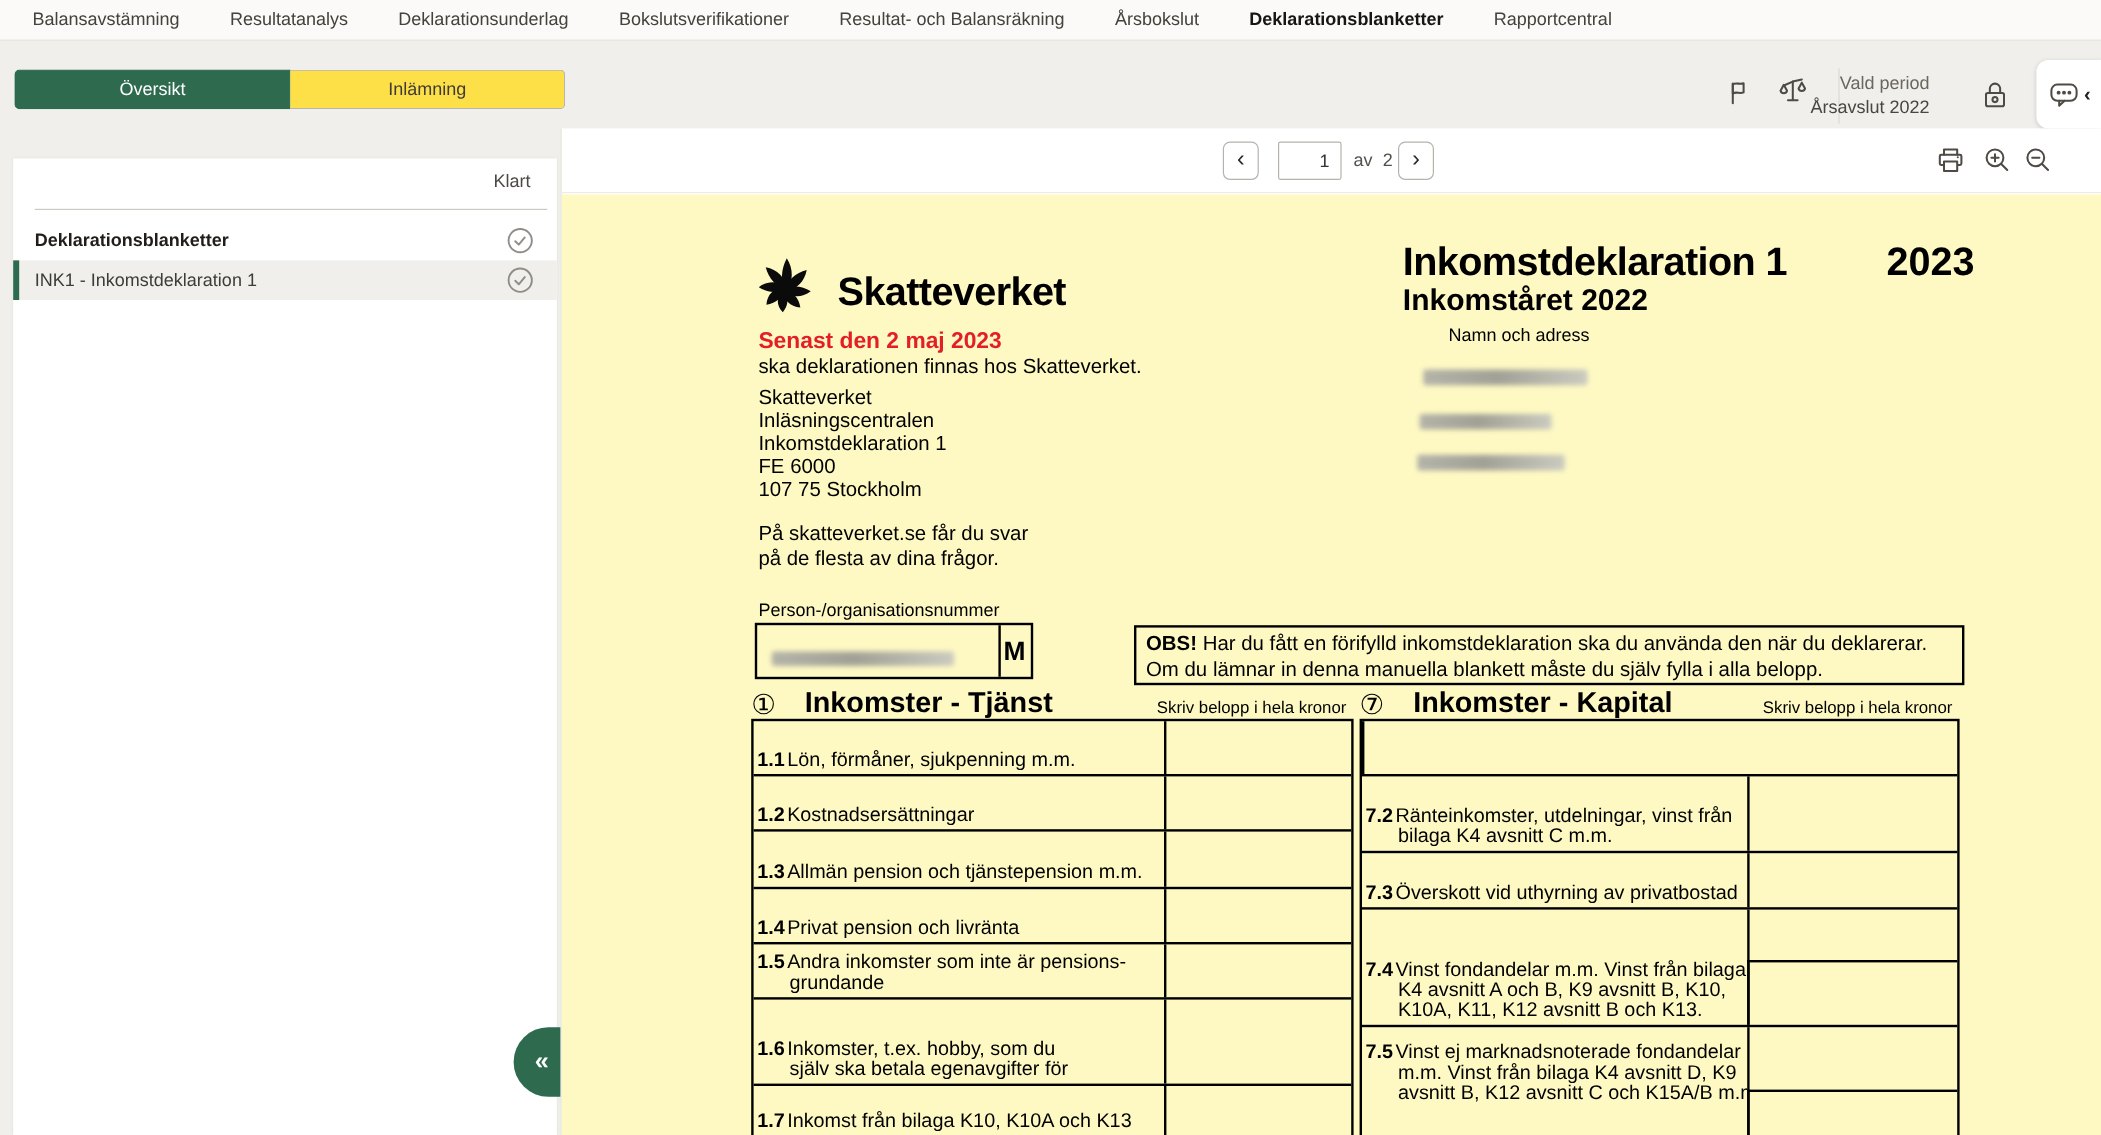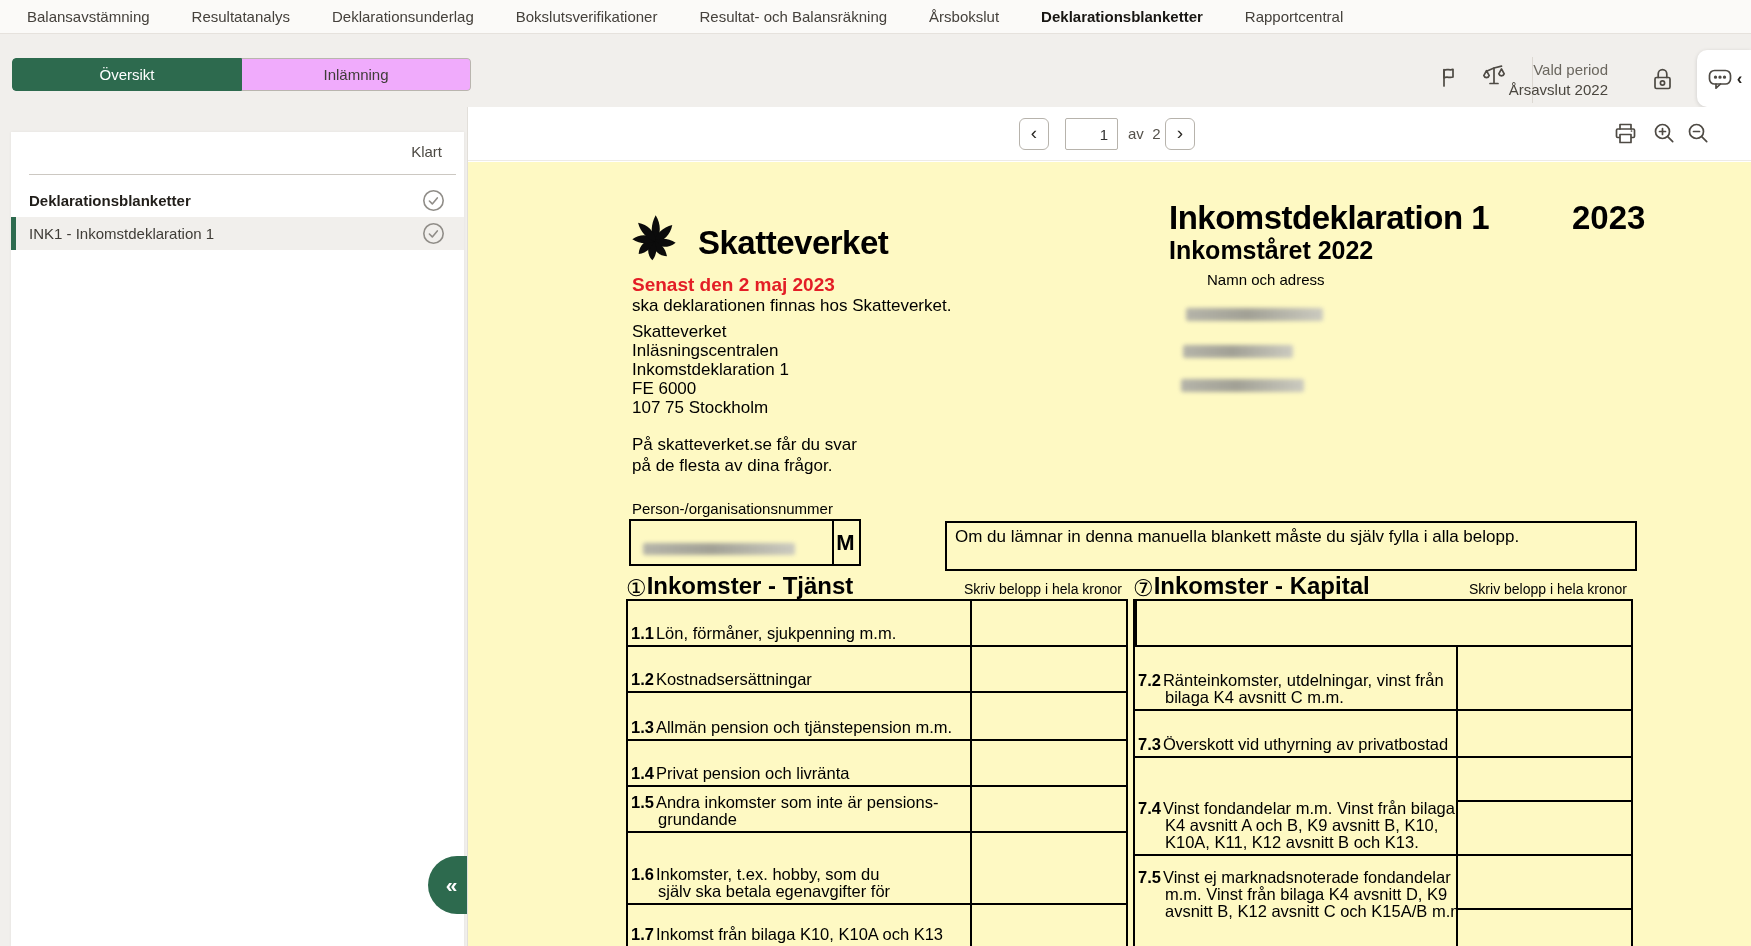--- a/index.html
+++ b/index.html
@@ -11,21 +11,21 @@
   .topnav { position:absolute; top:0; left:0; right:0; height:34px; background:#fbfaf8;
             border-bottom:1px solid #e6e2dd; display:flex; align-items:center; gap:42px; padding-left:27px; }
   .topnav .nav-item { font-size:15px; color:#45413c; cursor:pointer; white-space:nowrap; }
   .topnav .nav-item.active { font-weight:bold; color:#181613; }
 
   
   .seg { position:absolute; left:12px; top:58px; width:459px; height:33px; display:flex;
          border-radius:4px; overflow:hidden; }
   .seg .seg-btn { flex:1; display:flex; align-items:center; justify-content:center; font-size:15px; cursor:pointer; }
   .seg .seg-on  { background:#2d6a4e; color:#fff; border:1px solid #2d6a4e; border-radius:4px 0 0 4px; }
-  .seg .seg-off { background:#f0abfc; color:#3f3c38; border:1px solid #b9b5ae; border-left:none; border-radius:0 4px 4px 0;text-align:right; }
+  .seg .seg-off { background:#fde047; color:#3f3c38; border:1px solid #b9b5ae; border-left:none; border-radius:0 4px 4px 0;text-align:right; }
 
   .tb-icon { position:absolute; width:26px; height:26px; cursor:pointer; }
   .tb-icon svg { width:100%; height:100%; }
   .flag-btn  { left:1437px; top:64px; }
   .scales-btn{ left:1481px; top:63px; }
   .v-div { position:absolute; left:1532px; top:57px; height:46px; width:1px; background:#dcd8d2; }
   .period { position:absolute; left:1506px; top:60px; width:102px; text-align:right; cursor:pointer; }
   .period .p1 { font-size:15px; color:#6b675f; line-height:20px; }
   .period .p2 { font-size:15px; color:#4a463f; line-height:20px; }
   .lock-wrap { position:absolute; left:1650px; top:66px; width:25px; height:27px; }
@@ -97,21 +97,21 @@
   .f-nal { position:absolute; left:739px; top:109px; font-size:15px; color:#000; }
   .nb1 { position:absolute; left:718px; top:146px; width:137px; height:13px; }
   .nb2 { position:absolute; left:715px; top:183px; width:110px; height:13px; }
   .nb3 { position:absolute; left:713px; top:217px; width:123px; height:13px; }
   .obs { position:absolute; left:477px; top:359px; width:692px; height:50px; border:2px solid #000;
          padding:3px 8px; font-size:17px; line-height:21px; color:#000; }
 
   
   .sec-head { position:absolute; top:410px; height:26px; }
   .sec-head .badge { font-size:23px; color:#000; vertical-align:-2px; }
-  .sec-head .stitle { font-size:24px; font-weight:bold; color:#000; margin-left:0; }
+  .sec-head .stitle { font-size:24px; font-weight:bold; color:#000; margin-left:24px; }
   .sec-head .hint { position:absolute; right:2px; bottom:1px; font-size:14px; color:#000; }
   .sh1 { left:158px; width:498px; }
   .sh7 { left:665px; width:496px; }
 
   .ftable { position:absolute; top:437px; border:2px solid #000; }
   .ft1 { left:158px; width:502px; height:378px; }
   .ft7 { left:665px; width:500px; height:378px; }
   .frow { display:flex; border-bottom:2px solid #000; }
   .frow:last-child { border-bottom:none; }
   .flabel { display:flex; flex-direction:column; justify-content:flex-end; padding:0 0 3px 3px;
@@ -292,20 +292,21 @@
       </div>
 
       <div class="f-title">Inkomstdeklaration 1</div>
       <div class="f-year">2023</div>
       <div class="f-incyear">Inkomståret 2022</div>
       <div class="f-nal">Namn och adress</div>
       <div class="blur-bar nb1"></div>
       <div class="blur-bar nb2"></div>
       <div class="blur-bar nb3"></div>
       <div class="obs">
+        <div><b>OBS!</b><span> Har du fått en förifylld inkomstdeklaration ska du använda den när du deklarerar.</span></div>
         <div>Om du lämnar in denna manuella blankett måste du själv fylla i alla belopp.</div>
       </div>
 
       <div class="sec-head sh1">
         <span class="badge">①</span><span class="stitle">Inkomster - Tjänst</span>
         <span class="hint">Skriv belopp i hela kronor</span>
       </div>
 
       <div class="ftable ft1">
         <div class="frow h46">

